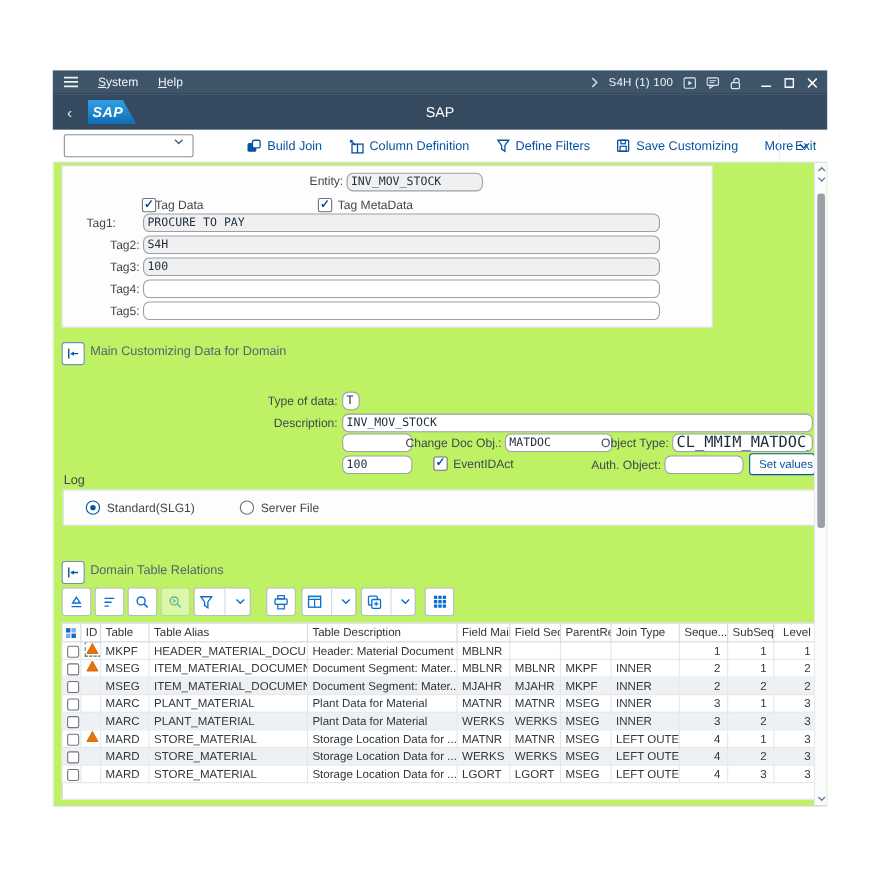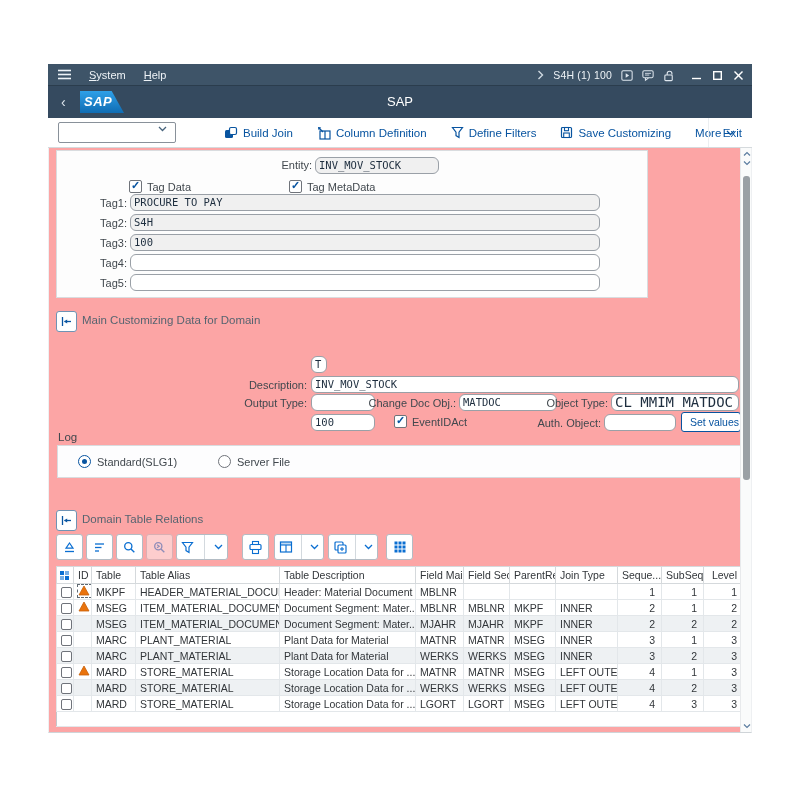--- a/index.html
+++ b/index.html
@@ -24,21 +24,21 @@
 
   
   .tb { position:absolute; left:0; top:54px; width:704px; height:30px; background:#fff; border-bottom:1px solid #d5dadd; }
   .combo { position:absolute; left:10px; top:4px; width:118px; height:21px; border:1px solid #89919a; border-radius:2px; background:#fff; font-size:11px; padding:0 18px 0 5px; color:#32363a; }
   .combo-chev { position:absolute; left:110px; top:8px; pointer-events:none; }
   .tb-btns { position:absolute; left:176px; top:0; height:29px; display:flex; align-items:center; gap:24px;justify-content:flex-end; }
   .tb-btn { display:flex; align-items:center; gap:5px; color:#0854a0; font-size:11.5px; white-space:nowrap; cursor:default; }
   .tb-exit { position:absolute; right:10px; top:0; height:29px; display:flex; align-items:center; color:#0854a0; font-size:11.5px; padding-left:14px; border-left:1px solid #eceff1; }
 
   
-  .content { position:absolute; left:0; top:84px; width:704px; height:585px; background:#fca5a5; border-bottom:1px solid #cfd4d8; border-left:1px solid #eef0f2; border-right:1px solid #eef0f2; }
+  .content { position:absolute; left:0; top:84px; width:704px; height:585px; background:#bef264; border-bottom:1px solid #cfd4d8; border-left:1px solid #eef0f2; border-right:1px solid #eef0f2; }
 
   .lbl { position:absolute; font-size:11px; color:#41484e; white-space:nowrap; text-align:right; }
   .fld { position:absolute; height:17px; border:1px solid #9aa0a7; background:#fff; font-family:"DejaVu Sans Mono",monospace; font-size:10.5px; color:#1d2d3e; line-height:15px; padding:0 3px; border-radius:6px; overflow:hidden; white-space:nowrap; }
   .fld.ro { background:#f0f0f0; }
 
   .panel { position:absolute; left:7px; top:2px; width:592px; height:148px; border:1px solid #d9dcdf; background:#fdfdfd; }
   .cb { position:absolute; width:13px; height:13px; border:1px solid #6f737a; border-radius:2px; background:#fff; }
   .cb.on::after { content:"\2713"; position:absolute; left:1px; top:-2px; color:#0854a0; font-size:11px; font-weight:bold; }
   .cblbl { position:absolute; font-size:11px; color:#41484e; white-space:nowrap; }
 
@@ -195,26 +195,26 @@
     <span class="tb-exit">Exit</span>
   </div>
 
   <div class="content">
 
     <div class="panel">
       <span class="lbl" style="left:0;top:8px;width:255px;">Entity:</span>
       <span class="fld ro" style="left:258px;top:6px;width:124px;">INV_MOV_STOCK</span>
 
       <span class="cb on" style="left:72px;top:29px;"></span>
-      <span class="cblbl" style="left:90px;top:30px;text-align:center;">Tag Data</span>
+      <span class="cblbl" style="left:84px;top:30px;text-align:center;">Tag Data</span>
       <span class="cb on" style="left:232px;top:29px;"></span>
       <span class="cblbl" style="left:250px;top:30px;">Tag MetaData</span>
 
       <div id="tagRows">
-            <span class="lbl" style="left: 0px; top: 46px; width: 70px;">Tag1:</span>
+            <span class="lbl" style="left: 0px; top: 46px; width: 70px; text-align: center;">Tag1:</span>
             <span class="fld ro" style="left: 73px; top: 43px; width: 470px;">PROCURE TO PAY</span>
             <span class="lbl" style="left: 0px; top: 66px; width: 70px;">Tag2:</span>
             <span class="fld ro" style="left: 73px; top: 63px; width: 470px;">S4H</span>
             <span class="lbl" style="left: 0px; top: 86px; width: 70px;">Tag3:</span>
             <span class="fld ro" style="left: 73px; top: 83px; width: 470px;">100</span>
             <span class="lbl" style="left: 0px; top: 106px; width: 70px;">Tag4:</span>
             <span class="fld" style="left: 73px; top: 103px; width: 470px;"></span>
             <span class="lbl" style="left: 0px; top: 126px; width: 70px;">Tag5:</span>
             <span class="fld" style="left: 73px; top: 123px; width: 470px;"></span>
           </div>
@@ -222,26 +222,26 @@
 
     <span class="secbtn" style="left:7px;top:163px;">
       <svg width="13" height="13" viewBox="0 0 13 13">
             <line x1="2.5" y1="2" x2="2.5" y2="11" stroke="#0854a0" stroke-width="1.3"></line>
             <line x1="11" y1="6.5" x2="4.5" y2="6.5" stroke="#0854a0" stroke-width="1.3"></line>
             <polygon points="4,6.5 7.2,4.6 7.2,8.4" fill="#0854a0"></polygon>
           </svg>
     </span>
     <span class="sectitle" style="left:33px;top:166px;">Main Customizing Data for Domain</span>
 
+    <span class="lbl" style="left:0;top:211px;width:258px;">Type of data:</span>
     <span class="fld" style="left:262px;top:208px;width:16px;">T</span>
 
     <span class="lbl" style="left:0;top:231px;width:258px;">Description:</span>
     <span class="fld" style="left:262px;top:228px;width:428px;">INV_MOV_STOCK</span>
 
-    <span class="lbl" style="left:0;top:249px;width:258px;">Output Type:</span>
     <span class="fld" style="left:262px;top:246px;width:64px;"></span>
     <span class="lbl" style="left:287px;top:249px;width:120px;">Change Doc Obj.:</span>
     <span class="fld" style="left:410px;top:246px;width:98px;">MATDOC</span>
     <span class="lbl" style="left:459px;top:249px;width:100px;">Object Type:</span>
     <span class="fld" style="left:562px;top:246px;width:128px;font-size:14px;">CL_MMIM_MATDOC_EVENT</span>
 
     <span class="fld" style="left:262px;top:266px;width:64px;">100</span>
     <span class="cb on" style="left:345px;top:267px;"></span>
     <span class="cblbl" style="left:363px;top:268px;">EventIDAct</span>
     <span class="lbl" style="left:452px;top:269px;width:100px;">Auth. Object:</span>

